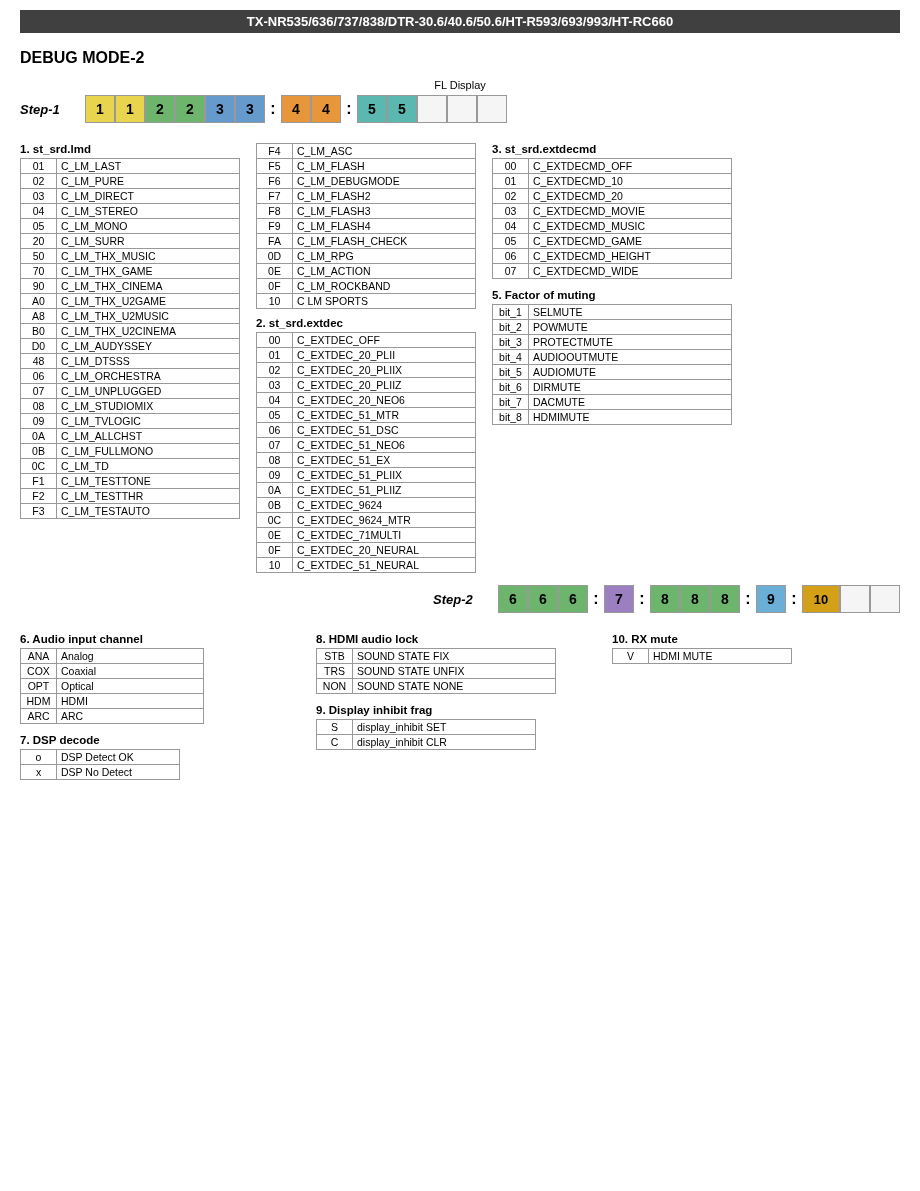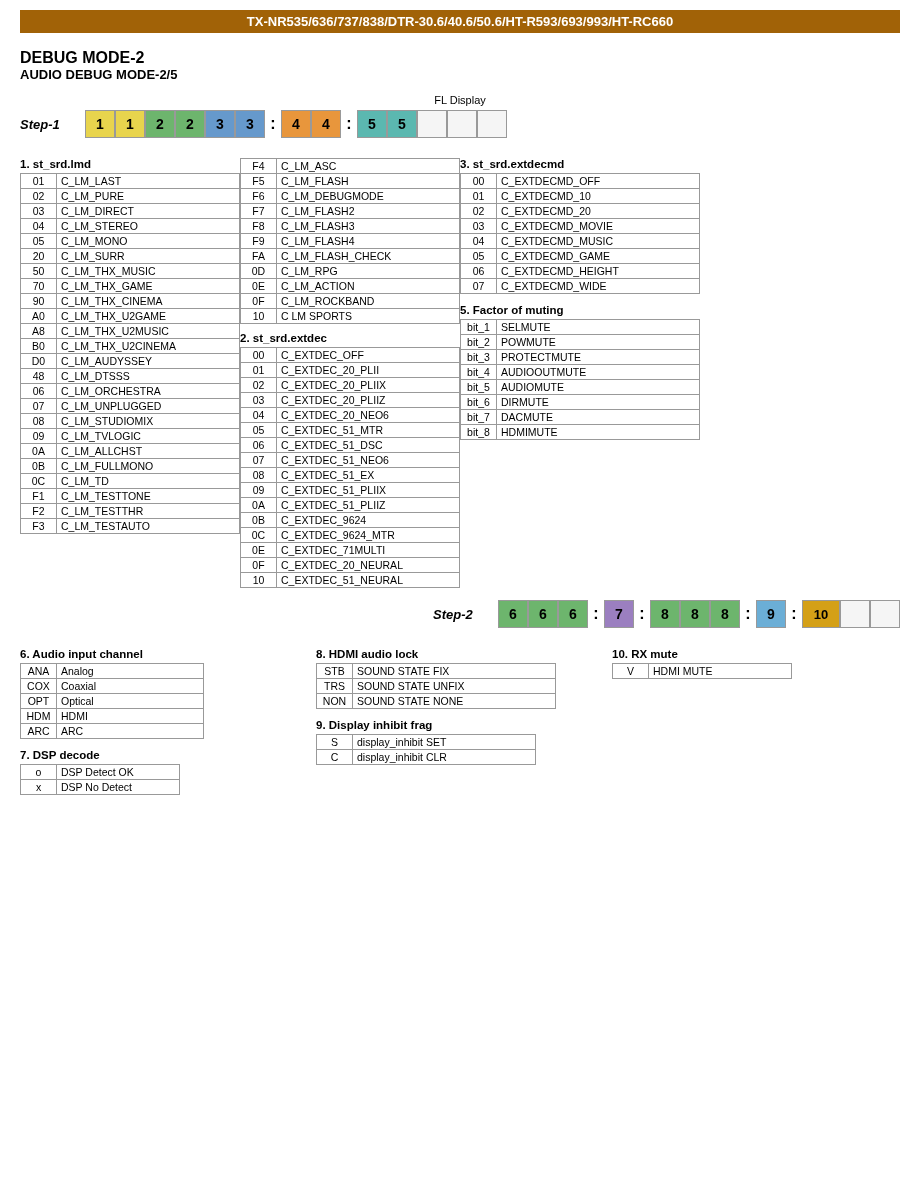--- a/index.html
+++ b/index.html
@@ -1,18 +1,18 @@
 <!DOCTYPE html>
 <html><head>
   <meta charset="utf-8">
   <style>
     * { box-sizing: border-box; margin: 0; padding: 0; }
     body { font-family: Arial, sans-serif; font-size: 11px; background: #fff; color: #000; padding: 10px 20px; }
     
-    .header-bar { background: #a16207; color: #fff; text-align: center; font-size: 13px; font-weight: bold; padding: 4px 8px; margin-bottom: 16px; }
+    .header-bar { background: #404040; color: #fff; text-align: center; font-size: 13px; font-weight: bold; padding: 4px 8px; margin-bottom: 16px; }
     
     .page-title { margin-bottom: 12px; }
     .page-title h1 { font-size: 16px; font-weight: bold; }
     .page-title h2 { font-size: 13px; font-weight: bold; }
     
     .fl-display-label { text-align: center; font-size: 11px; margin-bottom: 4px; }
     
     .step-row { display: flex; align-items: center; margin-bottom: 20px; }
     .step-label { font-weight: bold; font-size: 13px; margin-right: 10px; min-width: 55px; font-style: italic; }
     
@@ -26,39 +26,38 @@
     .cell-teal { background: #5bb8b0; }
     .cell-light-blue { background: #6baed6; }
     .cell-gold { background: #d4a017; }
     .cell-empty { background: #f5f5f5; }
     .cell-colon { border: none; background: transparent; font-weight: bold; font-size: 16px; width: 16px; }
     
     table { border-collapse: collapse; width: 100%; margin-bottom: 8px; }
     td, th { border: 1px solid #999; padding: 1px 4px; font-size: 10.5px; white-space: nowrap; }
     td:first-child { width: 36px; text-align: center; }
     
-    .main-content { display: flex; }
+    .main-content { display: flex; gap: 16px; }
     .col-left { flex: 0 0 220px; }
     .col-mid { flex: 0 0 220px; }
     .col-right { flex: 0 0 240px; }
     
     .subsection { margin-bottom: 10px; }
     .subsection-title { font-weight: bold; font-size: 11.5px; margin-bottom: 3px; }
     
     .step2-content { display: flex; gap: 8px; margin-top: 8px; }
     .step2-col { flex: 1; }
   </style>
 </head>
 <body>
 
 <div class="header-bar">TX-NR535/636/737/838/DTR-30.6/40.6/50.6/HT-R593/693/993/HT-RC660</div>
 
 <div class="page-title">
   <h1>DEBUG MODE-2</h1>
-  <h2>AUDIO DEBUG MODE-2/5</h2>
 </div>
 
 <div class="fl-display-label">FL Display</div>
 
 <div class="step-row">
   <div class="step-label">Step-1</div>
   <div class="cell-group">
     <div class="cell cell-yellow">1</div>
     <div class="cell cell-yellow">1</div>
     <div class="cell cell-green">2</div>

